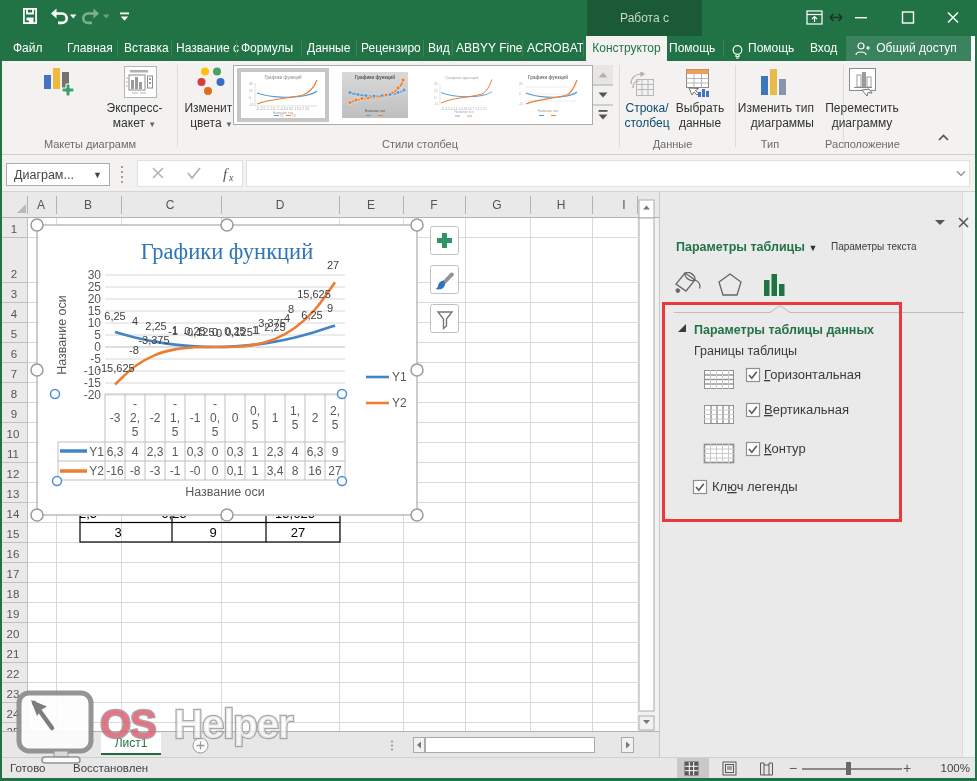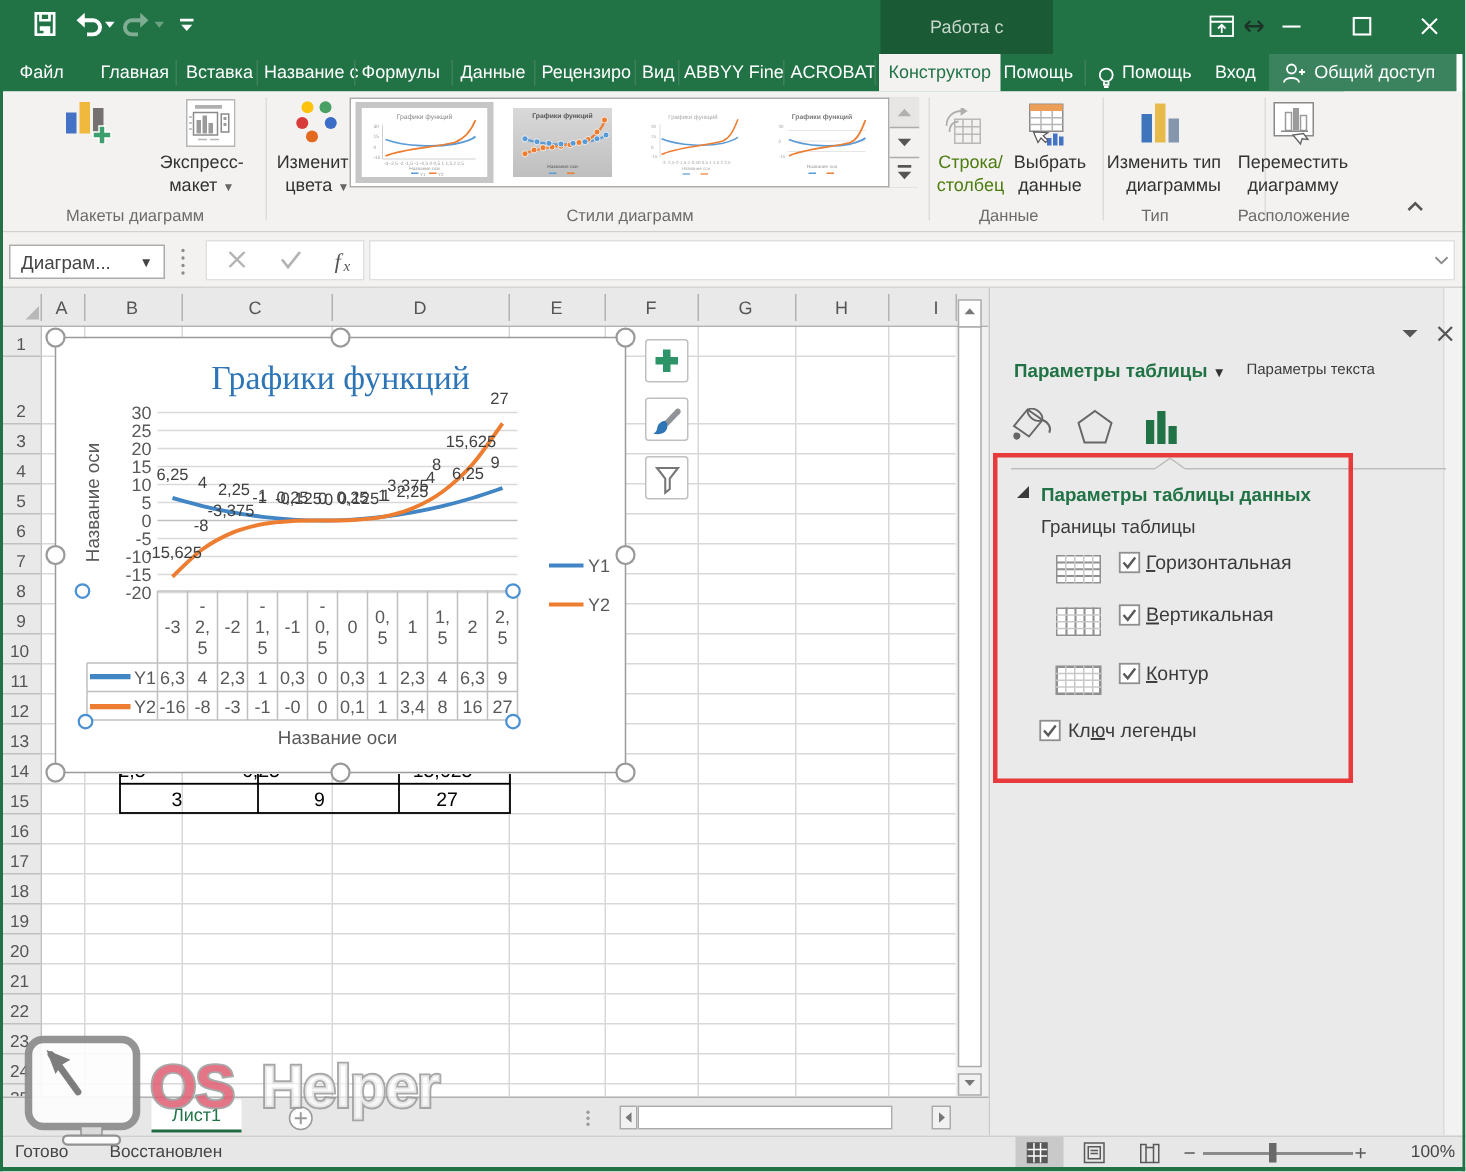--- a/index.html
+++ b/index.html
@@ -288,21 +288,21 @@
         <line x1="7.5" y1="17.5" x2="24.5" y2="17.5"></line>
         <line x1="13" y1="7.5" x2="13" y2="23.5"></line>
         <line x1="19" y1="7.5" x2="19" y2="23.5"></line>
       </g>
     <g fill="none" stroke="#777" stroke-width="1.2">
       <path d="M2,12 C2,5 7,2 12,2"></path>
         <path d="M12,0 v4 l3,-2 z" fill="#777"></path>
       <path d="M5,15 C5,10 8,8 11,8" transform="translate(-1,1)"></path>
     </g>
   </svg>
-  <div class="rbtn" style="left:620px;top:40px;width:54px;color:#4d7c0f;">Строка/<br>столбец</div>
+  <div class="rbtn" style="left:620px;top:40px;width:54px;color:#0c4a6e;">Строка/<br>столбец</div>
   <svg class="abs" style="left:685px;top:7px;" width="28" height="30" viewBox="0 0 28 30">
     <rect x="1.5" y="1.5" width="22" height="18" fill="#fff" stroke="#8a8a8a"></rect>
     <rect x="1.5" y="1.5" width="22" height="4.5" fill="#ed9f57"></rect>
     <g stroke="#b5b5b5">
         <line x1="1.5" y1="10.5" x2="23.5" y2="10.5"></line>
         <line x1="1.5" y1="15" x2="23.5" y2="15"></line>
         <line x1="9" y1="6" x2="9" y2="19.5"></line>
         <line x1="16.5" y1="6" x2="16.5" y2="19.5"></line>
       </g>
     <g fill="#4472c4">
@@ -329,21 +329,21 @@
         <rect x="9" y="8" width="4" height="12"></rect>
         <rect x="19" y="10" width="4" height="10"></rect>
       </g>
     <rect x="14" y="5" width="4" height="15" fill="#9b9b9b"></rect>
     <line x1="6" y1="20.5" x2="24" y2="20.5" stroke="#8a8a8a"></line>
     <path d="M14,23 l5,6 1,-3.5 4,0.5 -3,-4 z" fill="#fff" stroke="#666" stroke-width="0.9"></path>
   </svg>
   <div class="rbtn" style="left:820px;top:40px;width:84px;">Переместить<br>диаграмму</div>
   <div class="rlabel" style="left:810px;width:105px;">Расположение</div>
   <div class="rlabel" style="left:40px;width:100px;">Макеты диаграмм</div>
-  <div class="rlabel" style="left:370px;width:100px;">Стили диаграмм</div>
+  <div class="rlabel" style="left:370px;width:100px;">Стили столбец</div>
   <svg class="abs" style="left:938px;top:73px;" width="11" height="7" viewBox="0 0 11 7">
       <path d="M1,6 l4.5,-4.5 4.5,4.5" stroke="#555" stroke-width="1.7" fill="none"></path>
     </svg>
 </div>
 <div class="abs" id="fbar">
   <div id="namebox">Диаграм...<span style="position:absolute;right:7px;top:0;color:#444;font-size:9px;">▼</span></div>
   <svg class="abs" style="left:118px;top:9px;" width="8" height="20" viewBox="0 0 8 20">
       <g fill="#8a8a8a">
         <circle cx="4" cy="3" r="1.1"></circle>
         <circle cx="4" cy="8" r="1.1"></circle>

